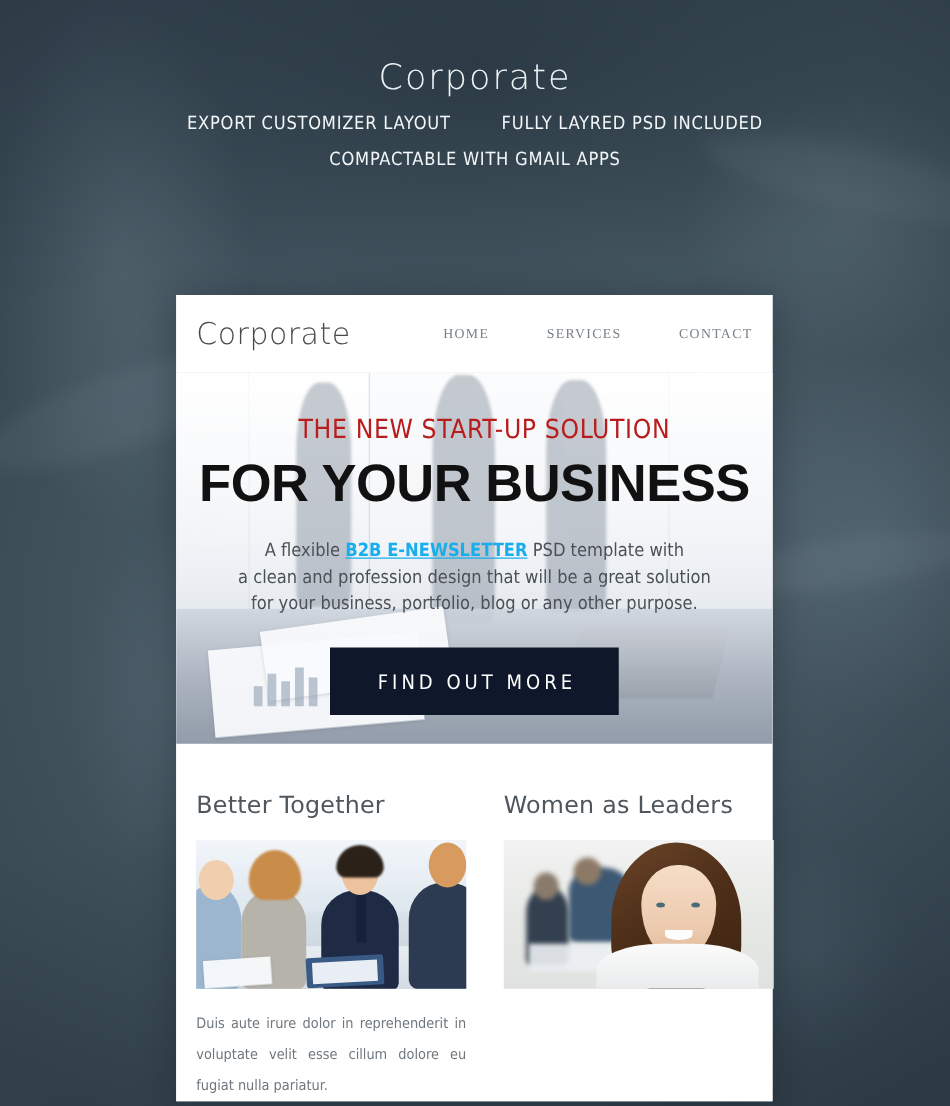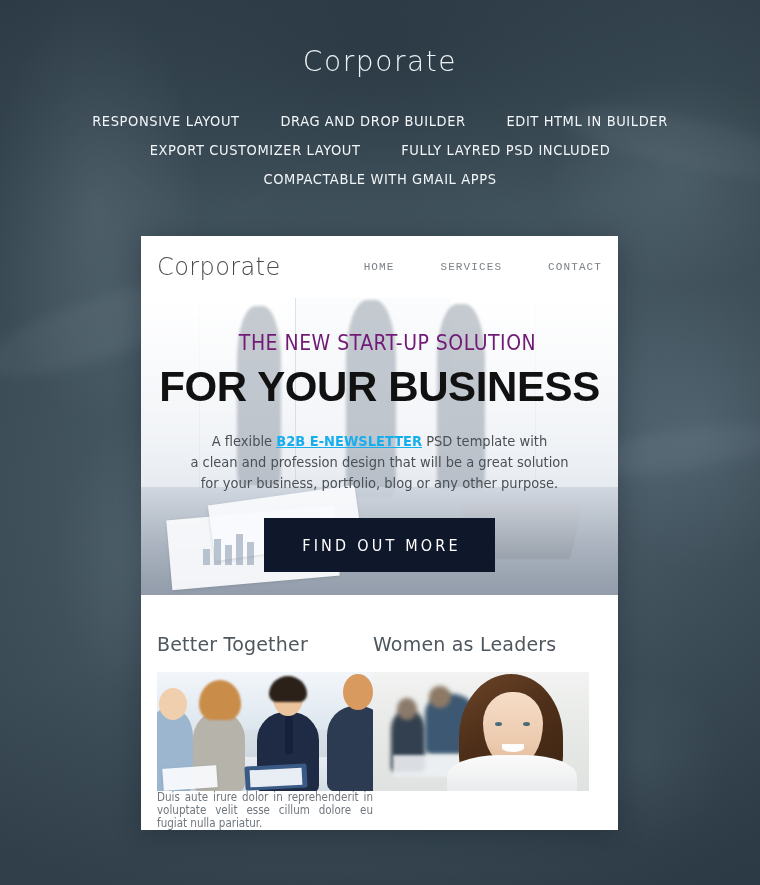--- a/index.html
+++ b/index.html
@@ -108,21 +108,21 @@
   }
   .nav-links {
     margin-left: auto;
     display: flex;
     align-items: center;
   }
   .nav-link {
     font-size: 11px;
     letter-spacing: 1.1px;
     color: #7a8187;
-    font-family: Liberation Mono, monospace;
+    font-family: Liberation Serif, serif;
     margin-left: 46px;
   }
   .nav-link:first-child { margin-left: 0; }
 
   
   .hero {
     position: relative;
     height: 297px;
     overflow: hidden;
     background: #e9edf1;
@@ -171,21 +171,21 @@
   }
   .hero-content {
     position: relative;
     z-index: 3;
     text-align: center;
     padding-top: 33px;
   }
   .hero-kicker {
     font-size: 21px;
     letter-spacing: 0.5px;
-    color: #701a75;
+    color: #b91c1c;
     font-weight: 400;
     font-family: "DejaVu Sans Condensed", "Liberation Sans", sans-serif;
     margin-left: 16px;
   }
   .hero-title {
     margin-top: 8px;
     font-size: 42px;
     font-weight: 700;
     letter-spacing: -0.4px;
     color: #111111;
@@ -215,40 +215,41 @@
   }
 
   
   .card-body {
     background: #ffffff;
     padding: 38px 16px 0 16px;
     box-sizing: border-box;
   }
   .cols {
     display: flex;
-    gap: 0;
+    gap: 30px;
   }
   .col { width: 216px; }
   .col-title {
     font-size: 19px;
     font-weight: 400;
     color: #4e565e;
     letter-spacing: 0.2px;
     font-family: "DejaVu Sans", sans-serif;
   }
   .col-img {
     margin-top: 17px;
     width: 216px;
     height: 119px;
     position: relative;
     overflow: hidden;
   }
   .col-text {
+    margin-top: 15px;
     font-size: 11.5px;
-    line-height: 13px;
+    line-height: 25px;
     color: #6f777e;
     text-align: justify;
     font-family: "DejaVu Sans Condensed", "Liberation Sans", sans-serif;
   }
 
   
   .photoA { background: linear-gradient(180deg, #eef2f6 0%, #dbe3ea 40%, #c6d0da 100%); }
   .pa-win {
     position: absolute; top: 0; left: 0; right: 0; height: 58px;
     background: linear-gradient(180deg, #f2f6fa, #dde6ee);
@@ -311,25 +312,20 @@
 
   <div class="bg-photo"></div>
   <div class="bg-streak" style="left:-20px; top:300px; width:230px; height:60px; transform:rotate(-18deg);"></div>
   <div class="bg-streak" style="left:560px; top:120px; width:260px; height:48px; transform:rotate(12deg);"></div>
   <div class="bg-streak" style="left:580px; top:430px; width:200px; height:40px; transform:rotate(-8deg);"></div>
   <div class="bg-vignette"></div>
 
   <div class="banner">
     <div class="banner-title">Corporate</div>
 
-    <div class="feature-row r1">
-      <span class="feature-item">RESPONSIVE LAYOUT</span>
-      <span class="feature-item">DRAG AND DROP BUILDER</span>
-      <span class="feature-item">EDIT HTML IN BUILDER</span>
-    </div>
     <div class="feature-row r2">
       <span class="feature-item">EXPORT CUSTOMIZER LAYOUT</span>
       <span class="feature-item">FULLY LAYRED PSD INCLUDED</span>
     </div>
     <div class="feature-row r3">
       <span class="feature-item">COMPACTABLE WITH GMAIL APPS</span>
     </div>
   </div>
 
   <div class="card">

